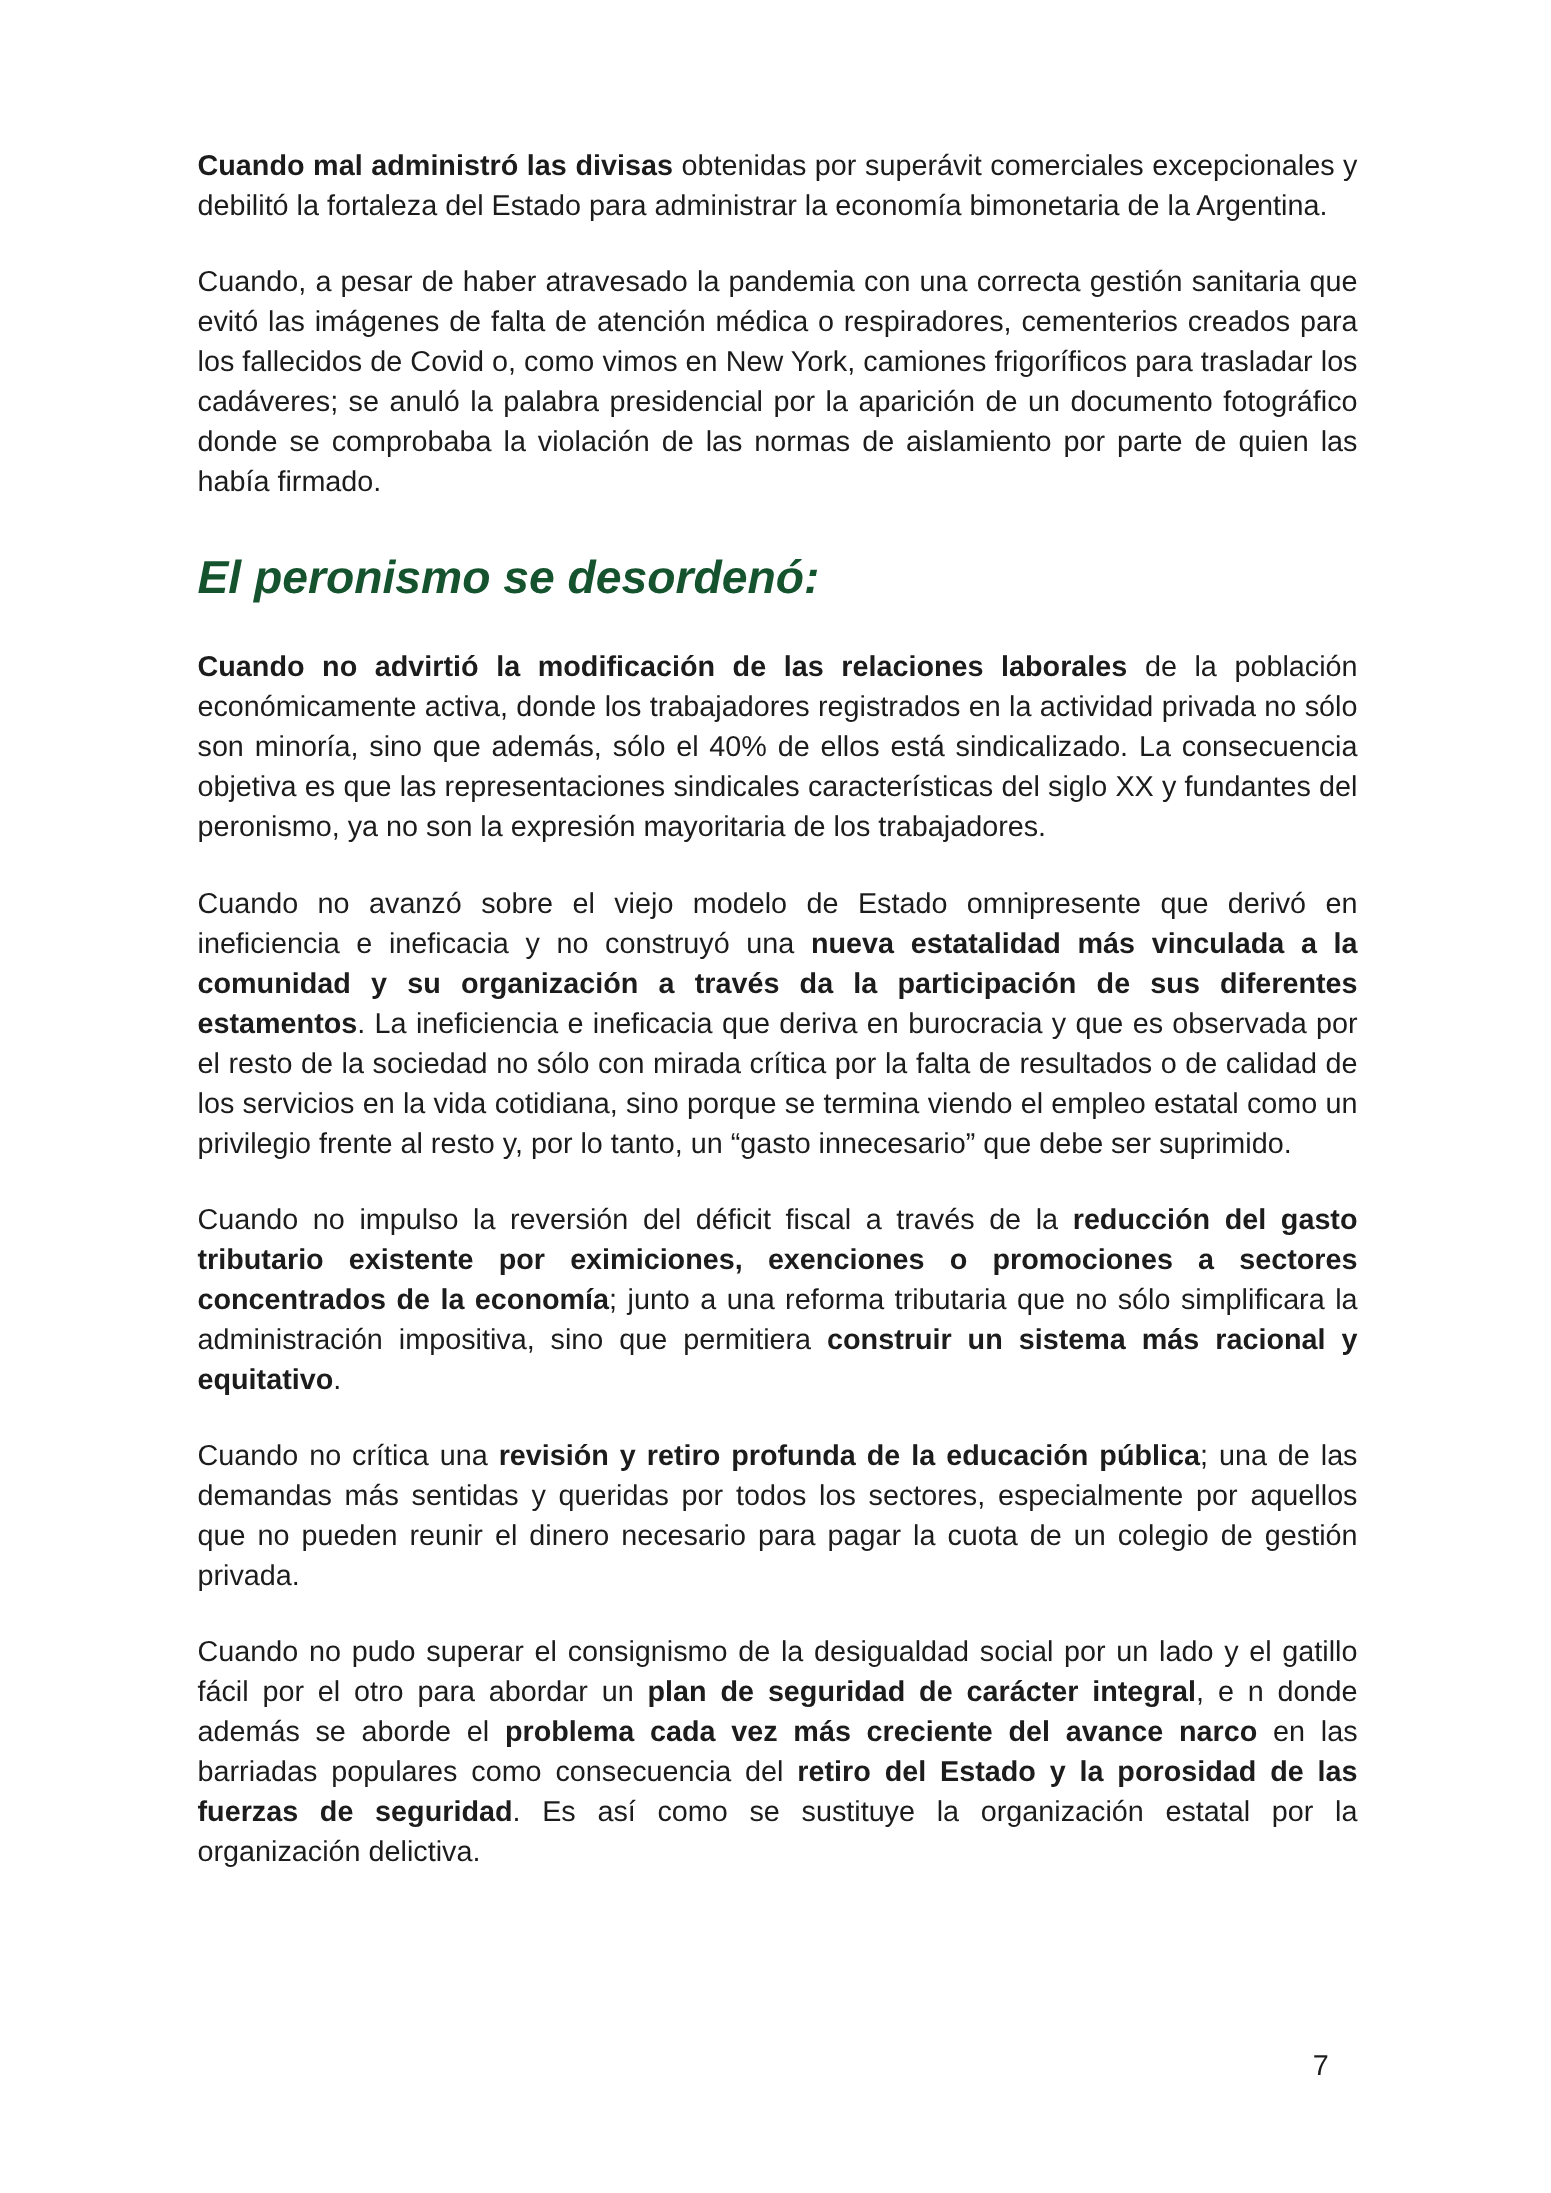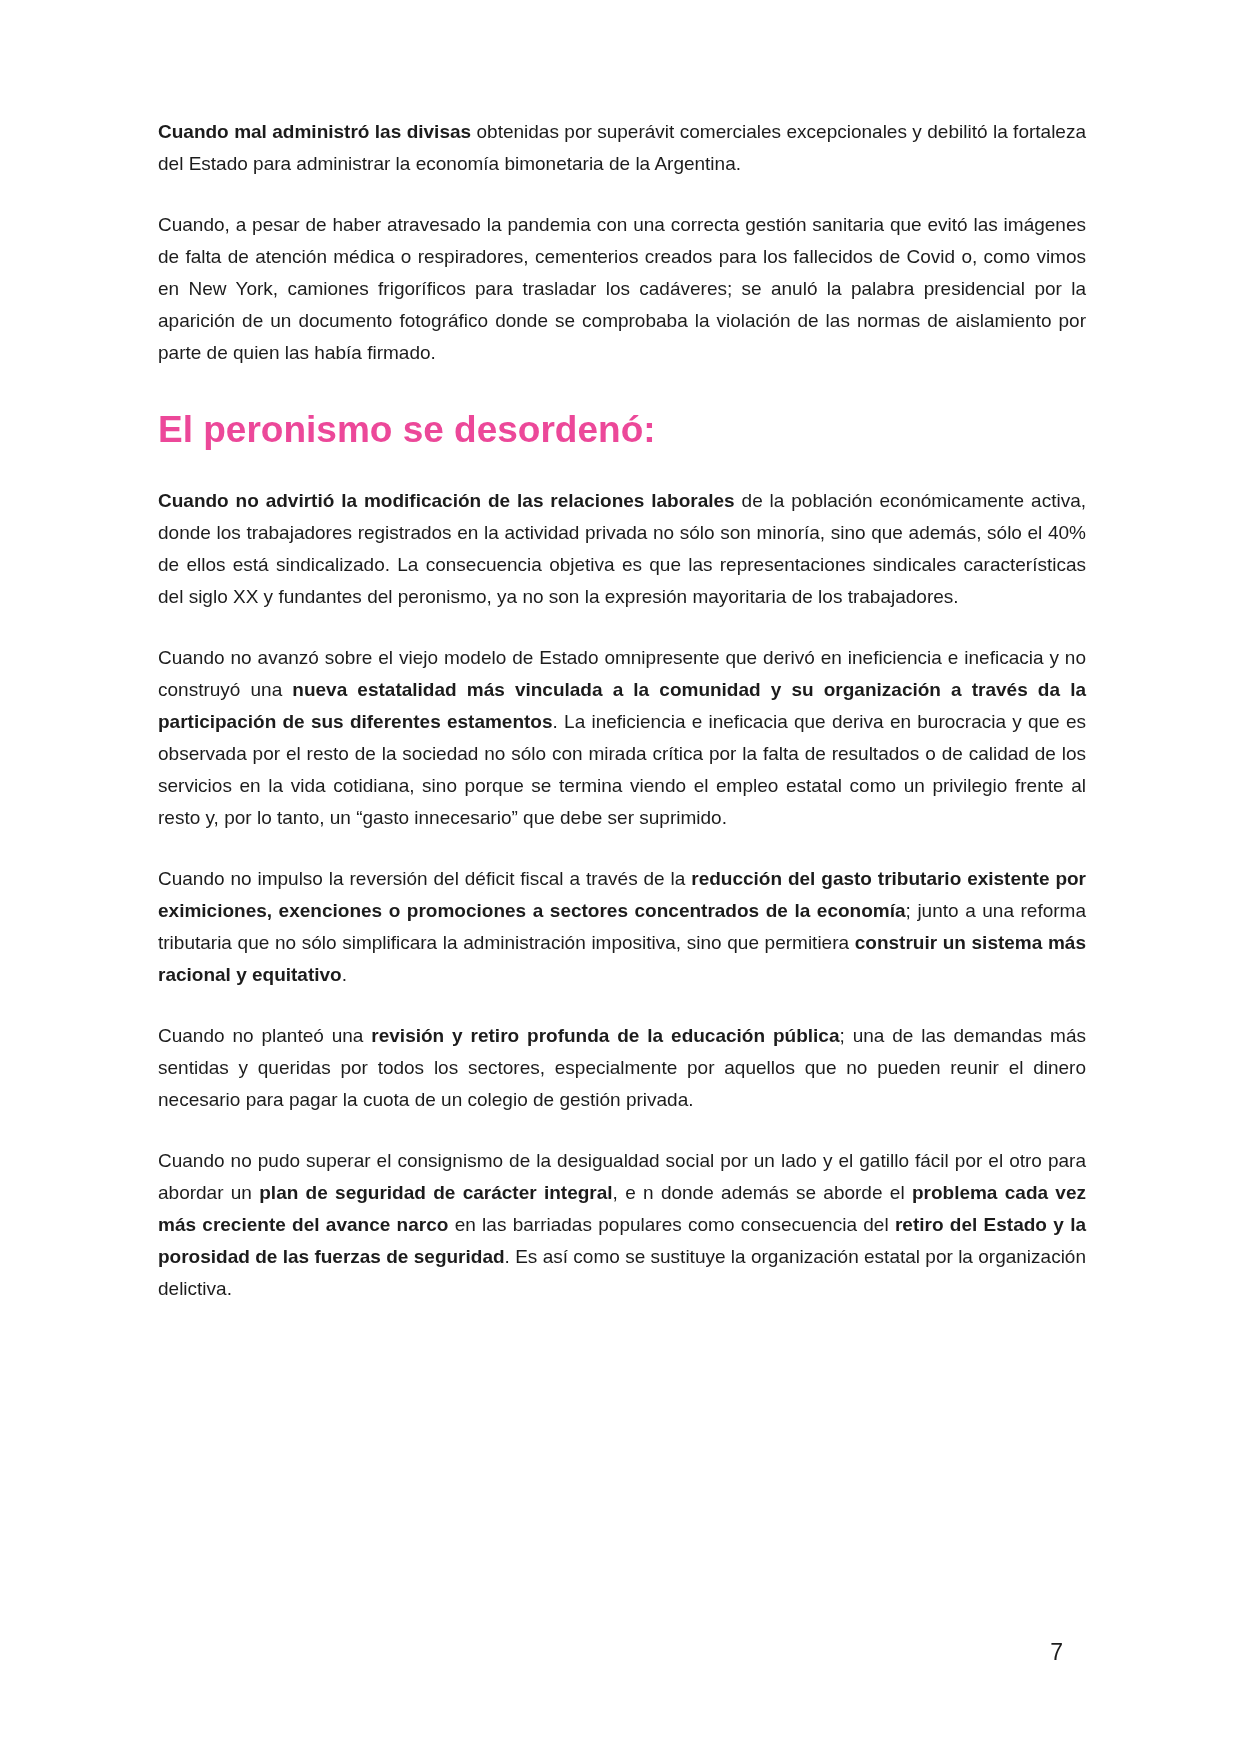--- a/index.html
+++ b/index.html
@@ -14,21 +14,21 @@
     color: #1c1c1c;
     overflow: hidden;
   }
   .content {
     position: absolute;
     left: 158px;
     top: 116px;
     width: 928px;
   }
   p.paragraph {
-    font-size: 19px;
+    font-size: 23px;
     line-height: 32px;
     text-align: justify;
     margin: 0 0 29px 0;
   }
   p.paragraph span.bold { font-weight: bold; }
   h1.heading {
     font-size: 37px;
     line-height: 50px;
     font-weight: bold;
     text-align: left;
@@ -43,21 +43,21 @@
     color: #1c1c1c;
   }
 </style>
 </head>
 <body>
 
 <div class="page">
   <main class="content" id="content">
       <p class="paragraph"><span class="bold">Cuando mal administró las divisas</span><span> obtenidas por superávit comerciales excepcionales y debilitó la fortaleza del Estado para administrar la economía bimonetaria de la Argentina.</span></p>
       <p class="paragraph"><span>Cuando, a pesar de haber atravesado la pandemia con una correcta gestión sanitaria que evitó las imágenes de falta de atención médica o respiradores, cementerios creados para los fallecidos de Covid o, como vimos en New York, camiones frigoríficos para trasladar los cadáveres; se anuló la palabra presidencial por la aparición de un documento fotográfico donde se comprobaba la violación de las normas de aislamiento por parte de quien las había firmado.</span></p>
-      <h1 class="heading" style="color: #ec4899;"><span class="bold">El peronismo se desordenó:</span></h1>
+      <h1 class="heading" style="color: #14532d; font-style: italic;"><span class="bold">El peronismo se desordenó:</span></h1>
       <p class="paragraph"><span class="bold">Cuando no advirtió la modificación de las relaciones laborales</span><span> de la población económicamente activa, donde los trabajadores registrados en la actividad privada no sólo son minoría, sino que además, sólo el 40% de ellos está sindicalizado. La consecuencia objetiva es que las representaciones sindicales características del siglo XX y fundantes del peronismo, ya no son la expresión mayoritaria de los trabajadores.</span></p>
       <p class="paragraph"><span>Cuando no avanzó sobre el viejo modelo de Estado omnipresente que derivó en ineficiencia e ineficacia y no construyó una </span><span class="bold">nueva estatalidad más vinculada a la comunidad y su organización a través da la participación de sus diferentes estamentos</span><span>. La ineficiencia e ineficacia que deriva en burocracia y que es observada por el resto de la sociedad no sólo con mirada crítica por la falta de resultados o de calidad de los servicios en la vida cotidiana, sino porque se termina viendo el empleo estatal como un privilegio frente al resto y, por lo tanto, un “gasto innecesario” que debe ser suprimido.</span></p>
       <p class="paragraph"><span>Cuando no impulso la reversión del déficit fiscal a través de la </span><span class="bold">reducción del gasto tributario existente por eximiciones, exenciones o promociones a sectores concentrados de la economía</span><span>; junto a una reforma tributaria que no sólo simplificara la administración impositiva, sino que permitiera </span><span class="bold">construir un sistema más racional y equitativo</span><span>.</span></p>
-      <p class="paragraph"><span>Cuando no planteó una </span><span class="bold">revisión y retiro profunda de la educación pública</span><span>; una de las demandas más sentidas y queridas por todos los sectores, especialmente por aquellos que no pueden reunir el dinero necesario para pagar la cuota de un colegio de gestión privada.</span></p>
+      <p class="paragraph"><span>Cuando no crítica una </span><span class="bold">revisión y retiro profunda de la educación pública</span><span>; una de las demandas más sentidas y queridas por todos los sectores, especialmente por aquellos que no pueden reunir el dinero necesario para pagar la cuota de un colegio de gestión privada.</span></p>
       <p class="paragraph"><span>Cuando no pudo superar el consignismo de la desigualdad social por un lado y el gatillo fácil por el otro para abordar un </span><span class="bold">plan de seguridad de carácter integral</span><span>, e n donde además se aborde el </span><span class="bold">problema cada vez más creciente del avance narco</span><span> en las barriadas populares como consecuencia del </span><span class="bold">retiro del Estado y la porosidad de las fuerzas de seguridad</span><span>. Es así como se sustituye la organización estatal por la organización delictiva.</span></p>
     </main>
   <div class="page-number">7</div>
 </div>
 
 </body></html>

